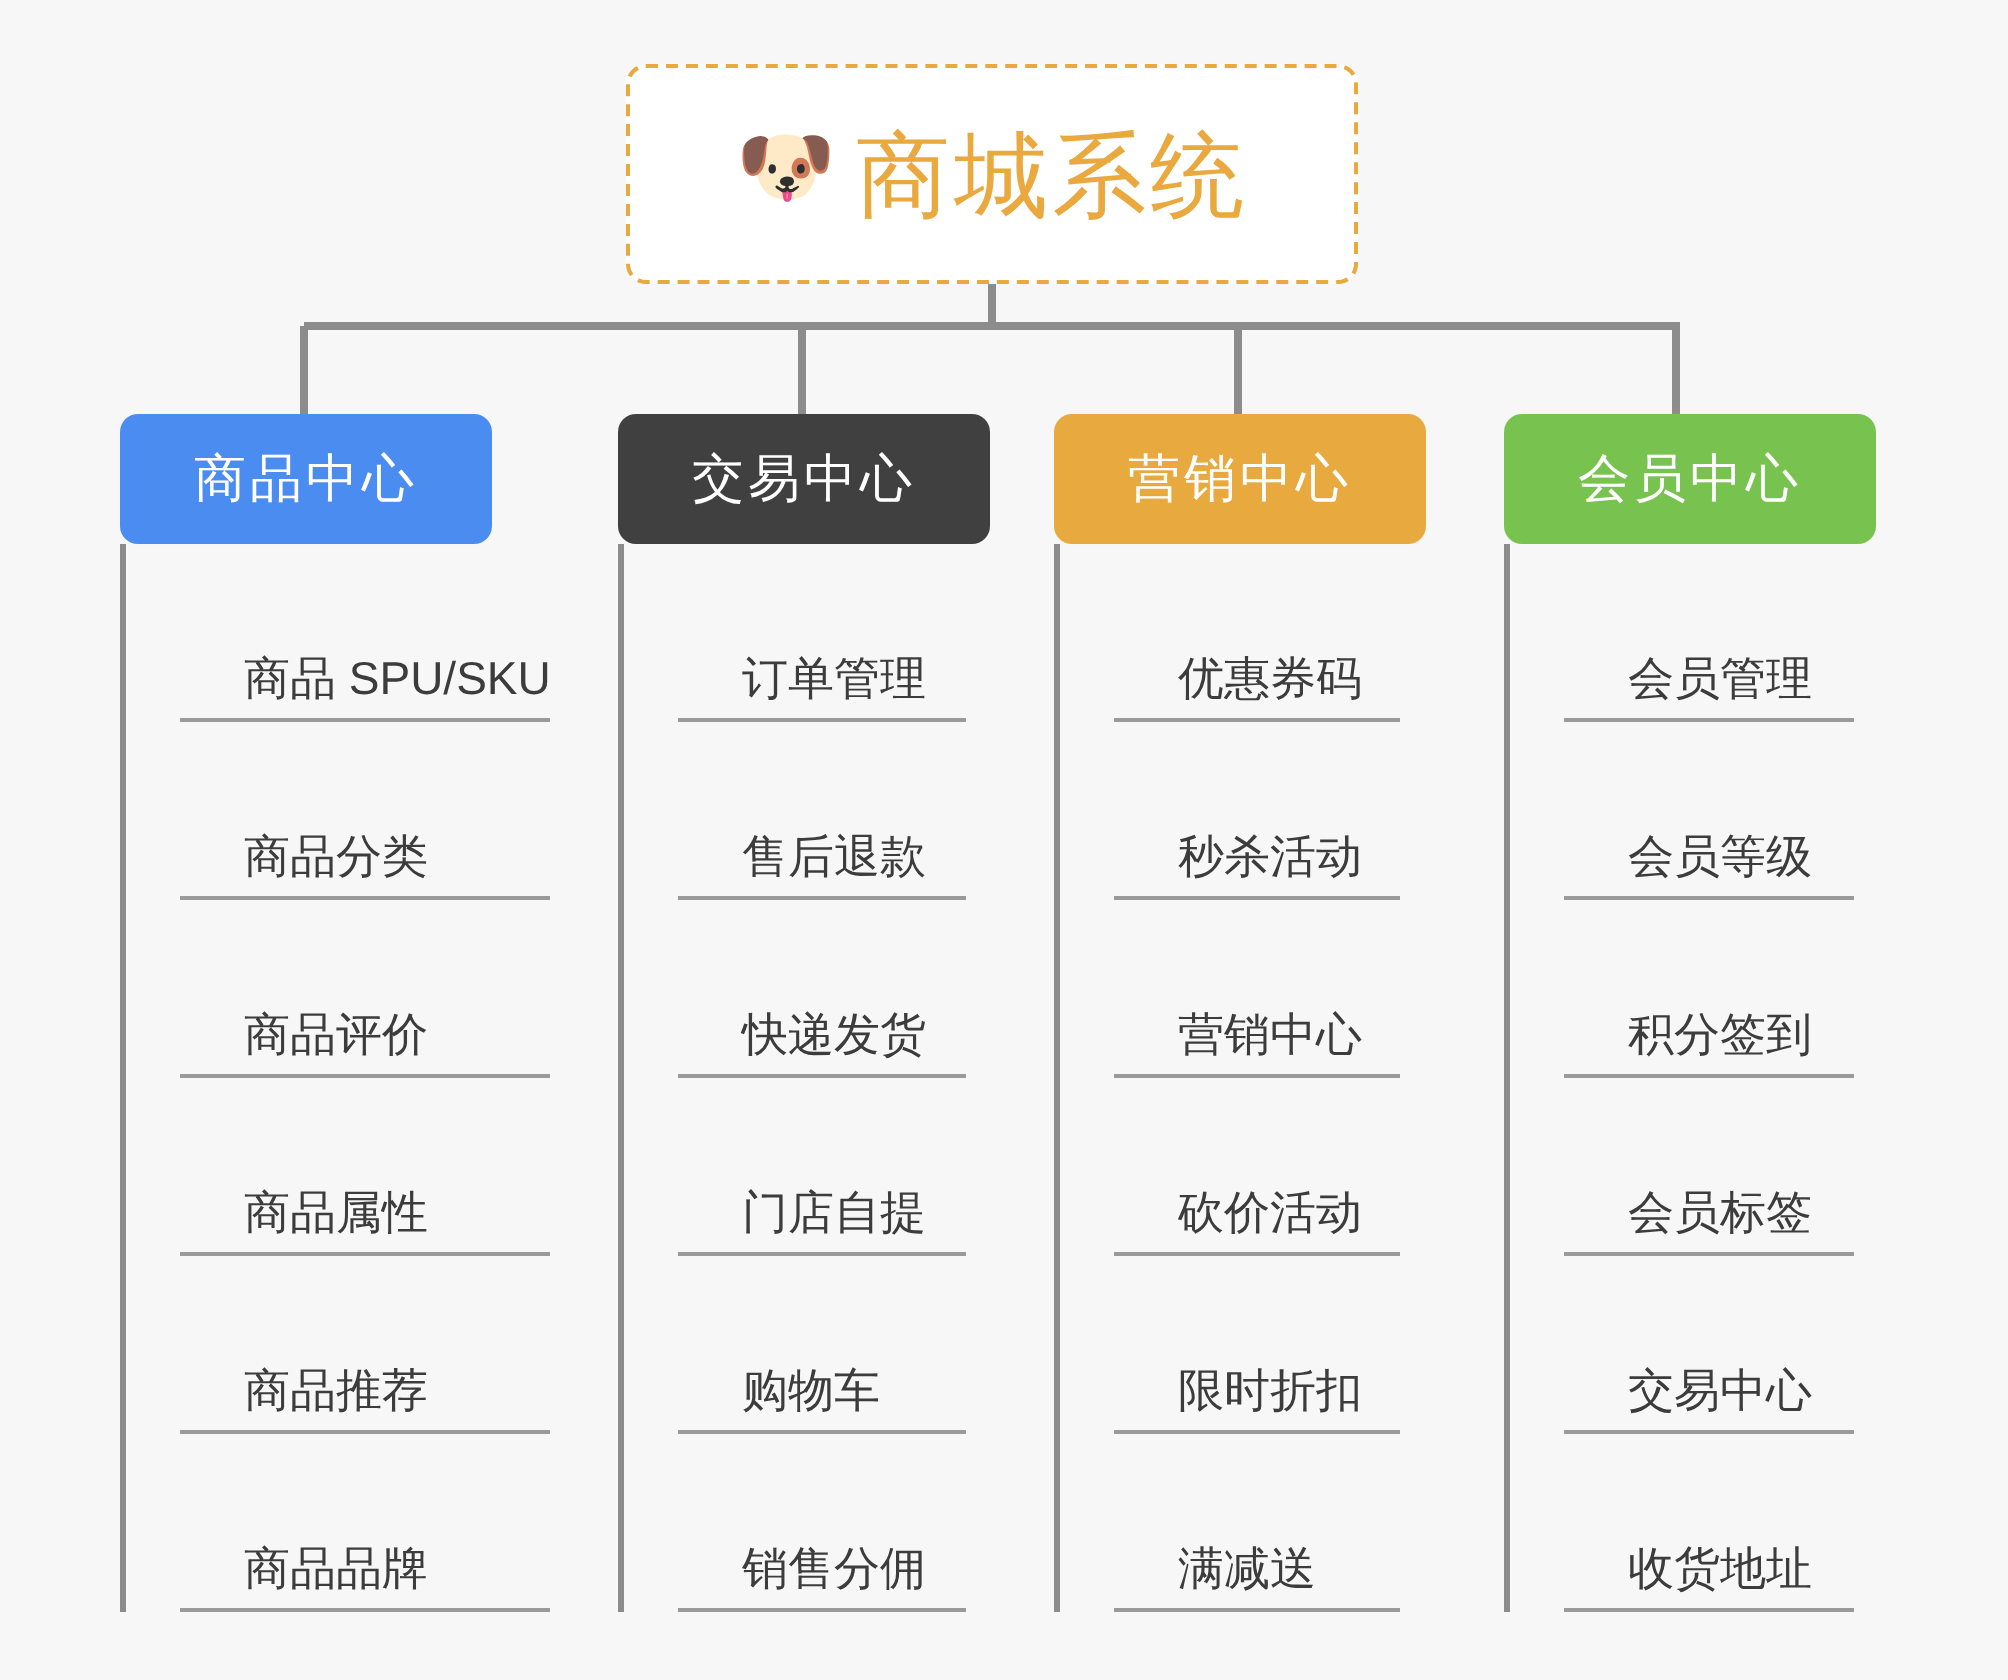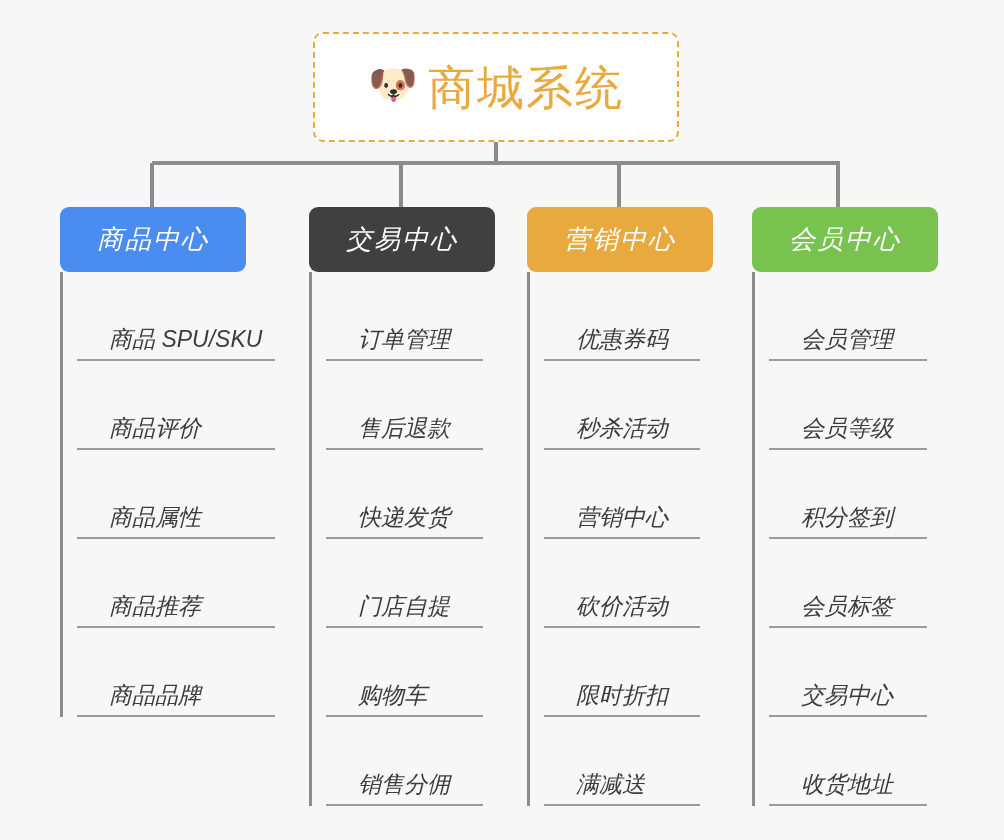--- a/index.html
+++ b/index.html
@@ -58,38 +58,37 @@
     top: 0;
     width: 1004px;
     height: 840px;
     pointer-events: none;
   }
 
   
   .branch {
     position: absolute;
     top: 207px;
-    font-style: italic;
   }
   .branch-header {
     height: 65px;
     border-radius: 9px;
     display: flex;
     align-items: center;
     justify-content: center;
     color: #ffffff;
     font-size: 26px;
     letter-spacing: 2px;
     box-sizing: border-box;
   }
 
   .branch-items {
     position: relative;
     margin-top: 0;
-    padding-left: 14px;
+    padding-left: 27px;
     border-left: 3px solid #8c8c8c;
     width: 100%;
     box-sizing: border-box;
   }
   .leaf {
     height: 89px;
     position: relative;
     display: flex;
     align-items: flex-end;
     box-sizing: border-box;
@@ -138,20 +137,23 @@
 
   <div class="branch col-0">
     <div class="branch-header" style="background: rgb(74, 140, 240);">
       <span>商品中心</span>
     </div>
     <div class="branch-items">
       <div class="leaf">
           <span class="leaf-label">商品 SPU/SKU</span>
         </div>
       <div class="leaf">
+          <span class="leaf-label">商品分类</span>
+        </div>
+      <div class="leaf">
           <span class="leaf-label">商品评价</span>
         </div>
       <div class="leaf">
           <span class="leaf-label">商品属性</span>
         </div>
       <div class="leaf">
           <span class="leaf-label">商品推荐</span>
         </div>
       <div class="leaf">
           <span class="leaf-label">商品品牌</span>

